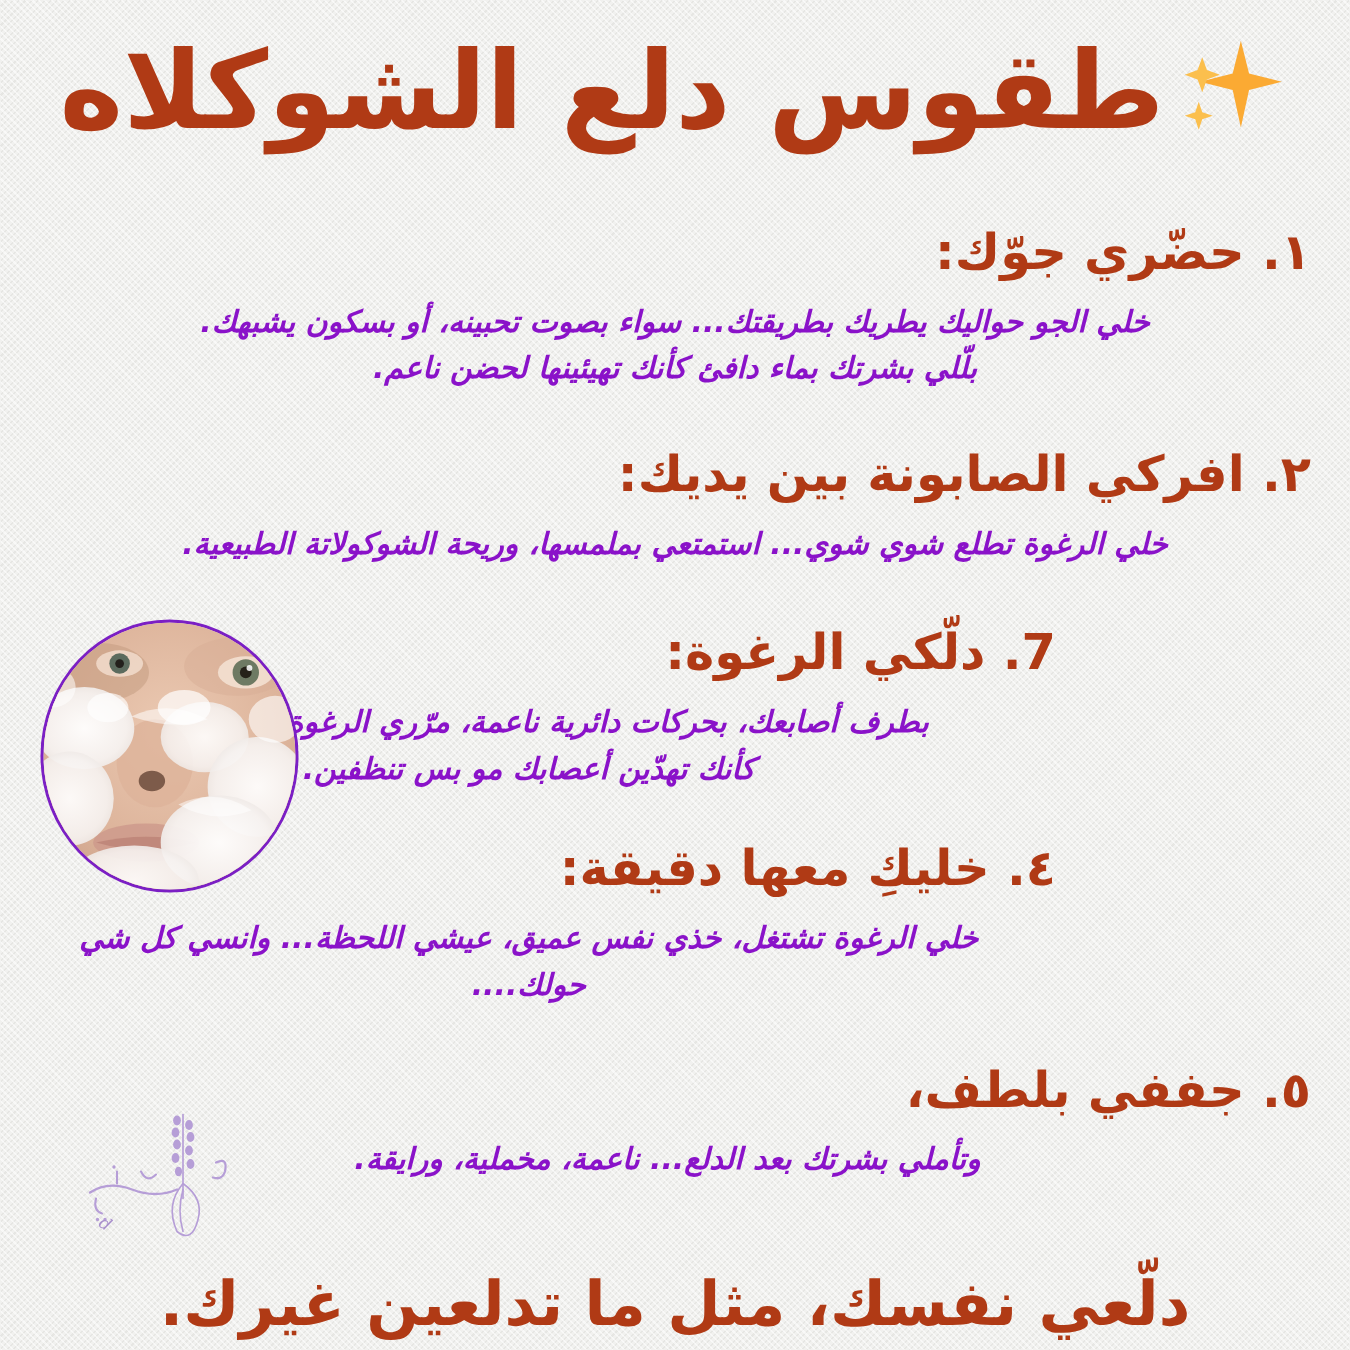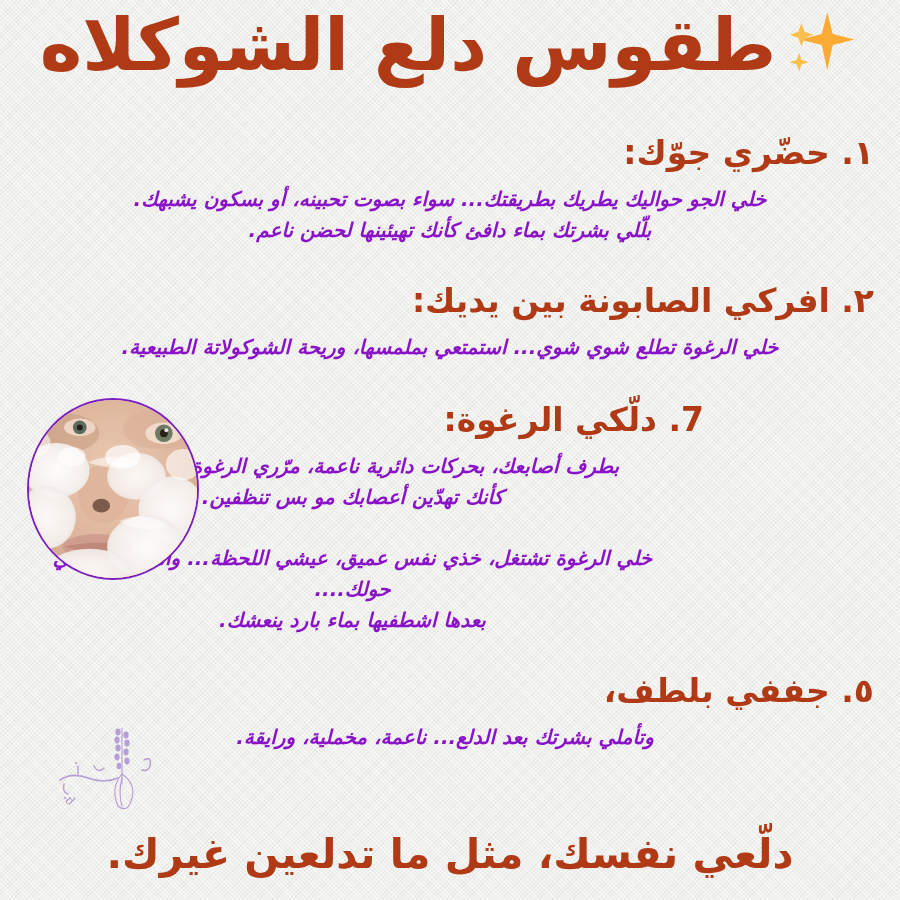--- a/index.html
+++ b/index.html
@@ -13,21 +13,21 @@
   body {
     position:relative;
     background-color:#F1F1EF;
     background-image:
       repeating-linear-gradient(45deg,  rgba(255,255,255,.55) 0 1px, rgba(0,0,0,0) 1px 3px),
       repeating-linear-gradient(-45deg, rgba(214,214,210,.40) 0 1px, rgba(0,0,0,0) 1px 3px);
     font-family:"DejaVu Sans","Liberation Sans",sans-serif;
     direction:rtl;
   }
 
-  .canvas { position:relative; width:900px; height:692px; }
+  .canvas { position:relative; width:900px; height:692px;margin-top:15px; }
 
   
   .title-row {
     position:absolute; top:4px; right:0; left:0;
     display:flex; flex-direction:row-reverse;
     align-items:center; justify-content:center;
     gap:6px; padding:0 18px;
   }
   .title-text {
     font-size:72px; font-weight:700; line-height:1.15;
@@ -121,22 +121,22 @@
       <p class="step-body">خلي الرغوة تطلع شوي شوي... استمتعي بملمسها، وريحة الشوكولاتة الطبيعية.</p>
     </section>
 
     <section class="step s3">
       <h2 class="step-head">7. دلّكي الرغوة:</h2>
       <p class="step-body">بطرف أصابعك، بحركات دائرية ناعمة، مرّري الرغوة على بشرتك</p>
       <p class="step-body">كأنك تهدّين أعصابك مو بس تنظفين.</p>
     </section>
 
     <section class="step s4">
+      <h2 class="step-head">٤. خليكِ معها دقيقة:</h2>
       <p class="step-body">خلي الرغوة تشتغل، خذي نفس عميق، عيشي اللحظة... وانسي كل شي حولك....</p>
-      <p class="step-body">بعدها اشطفيها بماء بارد ينعشك.</p>
     </section>
 
     <section class="step s5">
       <h2 class="step-head">٥. جففي بلطف،</h2>
       <p class="step-body">وتأملي بشرتك بعد الدلع... ناعمة، مخملية، ورايقة.</p>
     </section>
 
   </div>
 
   <div class="photo">

